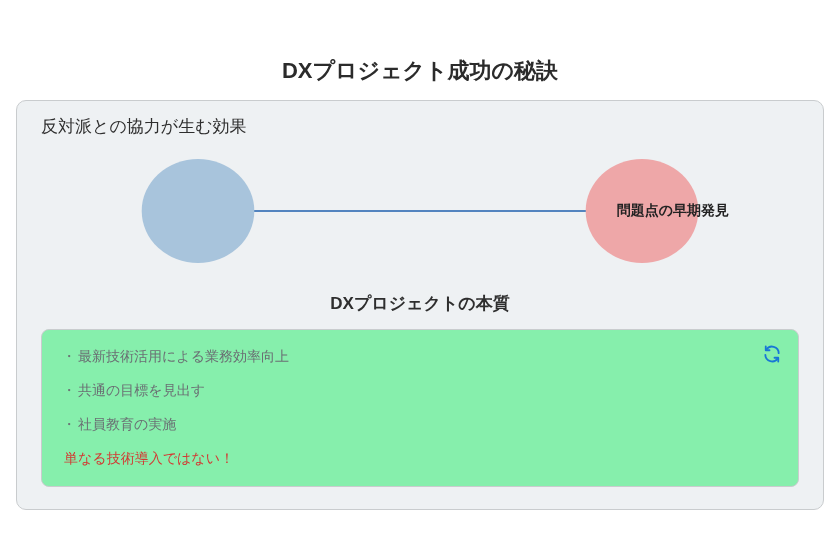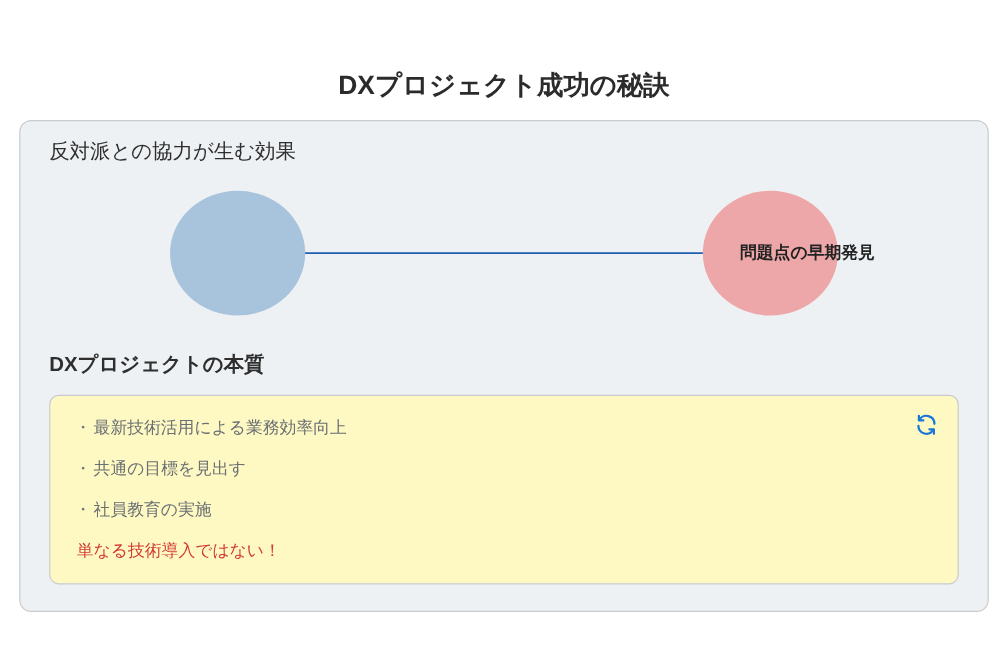--- a/index.html
+++ b/index.html
@@ -6,22 +6,22 @@
   html, body { width: 840px; height: 545px; font-family: -apple-system, "Hiragino Sans", "Hiragino Kaku Gothic ProN", Meiryo, sans-serif; background: #fff; }
   .page { width: 840px; height: 545px; padding: 18px 16px 20px; margin-top: 38px; }
   .title { text-align: center; font-size: 22px; font-weight: 700; color: #2b2b2b; margin-bottom: 14px; }
   .panel { border: 1px solid #c9ccce; border-radius: 10px; background: #eef1f3; padding: 14px 24px 22px; }
   .subhead { text-align: left; font-size: 17px; font-weight: 400; color: #2e2e2e; margin-bottom: 8px; }
   .scene { position: relative; height: 130px; margin-bottom: 8px; }
   .scene svg { position: absolute; inset: 0; width: 100%; height: 100%; }
   .scene-label { position: absolute; top: 50%; transform: translateY(-50%); font-size: 14px; font-weight: 700; color: #222; white-space: nowrap; }
   .scene-label.left { left: 76px; }
   .scene-label.right { right: 70px; }
-  .subhead2 { font-size: 17px; font-weight: 700; color: #2e2e2e; margin: 16px 0 14px; }
-  .box { position: relative; border: 1px solid #c9ccce; border-radius: 8px; background: #fef9c3; padding: 18px 22px 18px; }
+  .subhead2 { text-align: center; font-size: 17px; font-weight: 700; color: #2e2e2e; margin: 16px 0 14px; }
+  .box { position: relative; border: 1px solid #c9ccce; border-radius: 8px; background: #86efac; padding: 18px 22px 18px; }
   .box ul { list-style: none; }
   .box li { font-size: 14px; color: #6a6f73; margin-bottom: 16px; position: relative; padding-left: 14px; font-weight: 500; }
   .box li::before { content: "・"; position: absolute; left: -2px; color: #6a6f73; }
   .emphasis { font-size: 14px; font-weight: 400; color: #d23a33; }
   .refresh { position: absolute; top: 14px; right: 16px; color: #1877d6; }
   .refresh svg { width: 20px; height: 20px; display: block; }
 </style>
 </head>
 <body>
 

